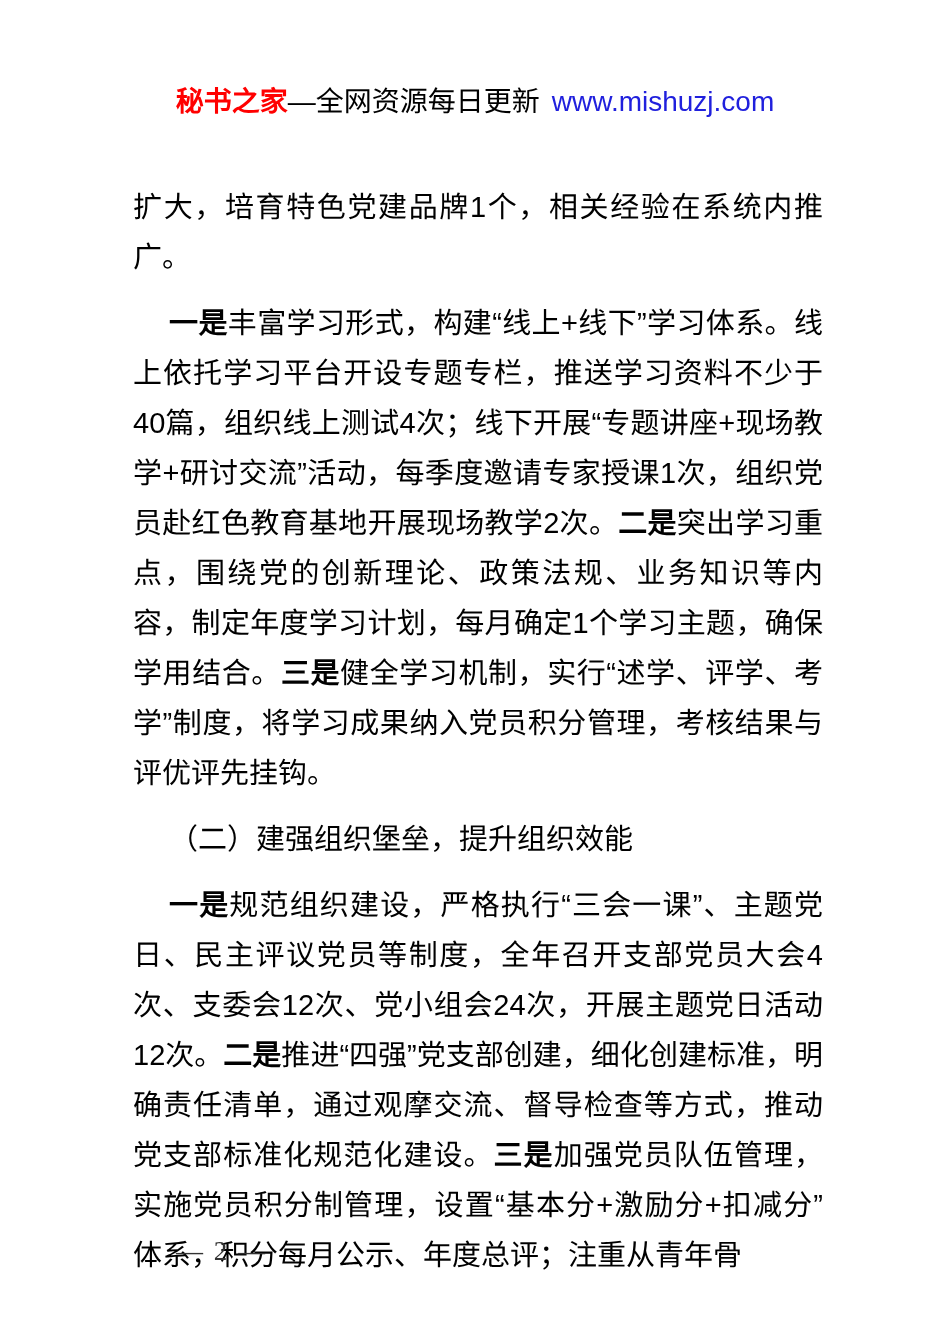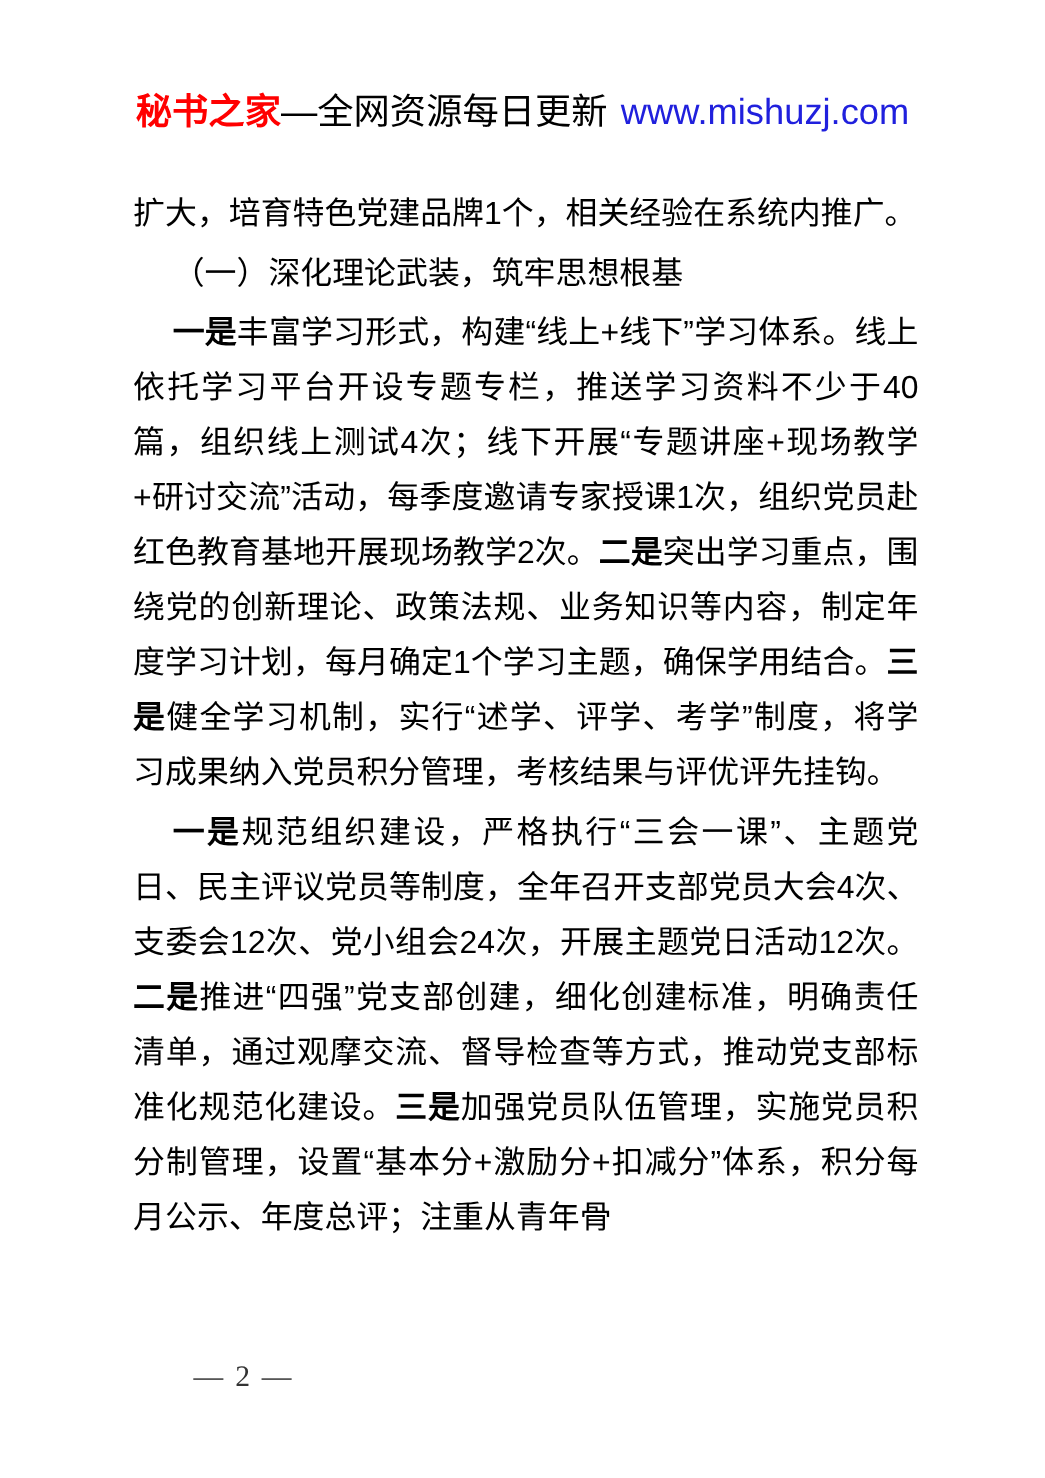--- a/index.html
+++ b/index.html
@@ -15,21 +15,21 @@
     overflow: hidden;
     font-family: "Liberation Sans", "DejaVu Sans", sans-serif;
   }
   
   .header {
     position: absolute;
     top: 82px;
     left: 0;
     width: 100%;
     text-align: center;
-    font-size: 33px;
+    font-size: 28px;
     line-height: 40px;
     white-space: nowrap;
     color: #000000;
   }
   .brand { font-weight: 700; }
   .tagline { color: #000000; }
   .url {
     margin-left: 12px;
     text-decoration: none;
     font-weight: 400;
@@ -39,21 +39,21 @@
     position: absolute;
     left: 117px;
     top: 166px;
     width: 722px;
     font-size: 29px;
     line-height: 50px;
     color: #000000;
     text-align: justify;
     text-justify: inter-ideograph;
   }
-  .body-text p { margin: 4px; }
+  .body-text p { margin: 16px; }
   .body-text p.indent { text-indent: 36px; }
   .body-text p.h1 { font-weight: 600; }
   .seg-bold { font-weight: 700; font-family: Liberation Serif, serif; }
   
   .footer {
     position: absolute;
     left: 176px;
     top: 1236px;
     font-size: 27px;
     line-height: 30px;
@@ -67,20 +67,20 @@
 
 <div class="page">
 
   <div class="header">
     <span class="brand" style="color: rgb(255, 0, 0);">秘书之家</span><span class="tagline" style="color: rgb(0, 0, 0);">—全网资源每日更新</span><a class="url" href="#" style="color: rgb(32, 32, 221);">www.mishuzj.com</a>
   </div>
 
   <div class="body-text">
 
   <p class=""><span class="">扩大，培育特色党建品牌1个，相关经验在系统内推广。</span></p>
-      <p class="indent h2"><span class="">（一）深化理论武装，筑牢思想根基</span></p>
       <p class="indent"><span class="seg-bold">一是</span><span class="">丰富学习形式，构建“线上+线下”学习体系。线上依托学习平台开设专题专栏，推送学习资料不少于40篇，组织线上测试4次；线下开展“专题讲座+现场教学+研讨交流”活动，每季度邀请专家授课1次，组织党员赴红色教育基地开展现场教学2次。</span><span class="seg-bold">二是</span><span class="">突出学习重点，围绕党的创新理论、政策法规、业务知识等内容，制定年度学习计划，每月确定1个学习主题，确保学用结合。</span><span class="seg-bold">三是</span><span class="">健全学习机制，实行“述学、评学、考学”制度，将学习成果纳入党员积分管理，考核结果与评优评先挂钩。</span></p>
+      <p class="indent h2"><span class="">（二）建强组织堡垒，提升组织效能</span></p>
       <p class="indent"><span class="seg-bold">一是</span><span class="">规范组织建设，严格执行“三会一课”、主题党日、民主评议党员等制度，全年召开支部党员大会4次、支委会12次、党小组会24次，开展主题党日活动12次。</span><span class="seg-bold">二是</span><span class="">推进“四强”党支部创建，细化创建标准，明确责任清单，通过观摩交流、督导检查等方式，推动党支部标准化规范化建设。</span><span class="seg-bold">三是</span><span class="">加强党员队伍管理，实施党员积分制管理，设置“基本分+激励分+扣减分”体系，积分每月公示、年度总评；注重从青年骨</span></p>
     </div>
 
   <div class="footer">— 2 —</div>
 
 </div>
 
 </body></html>

